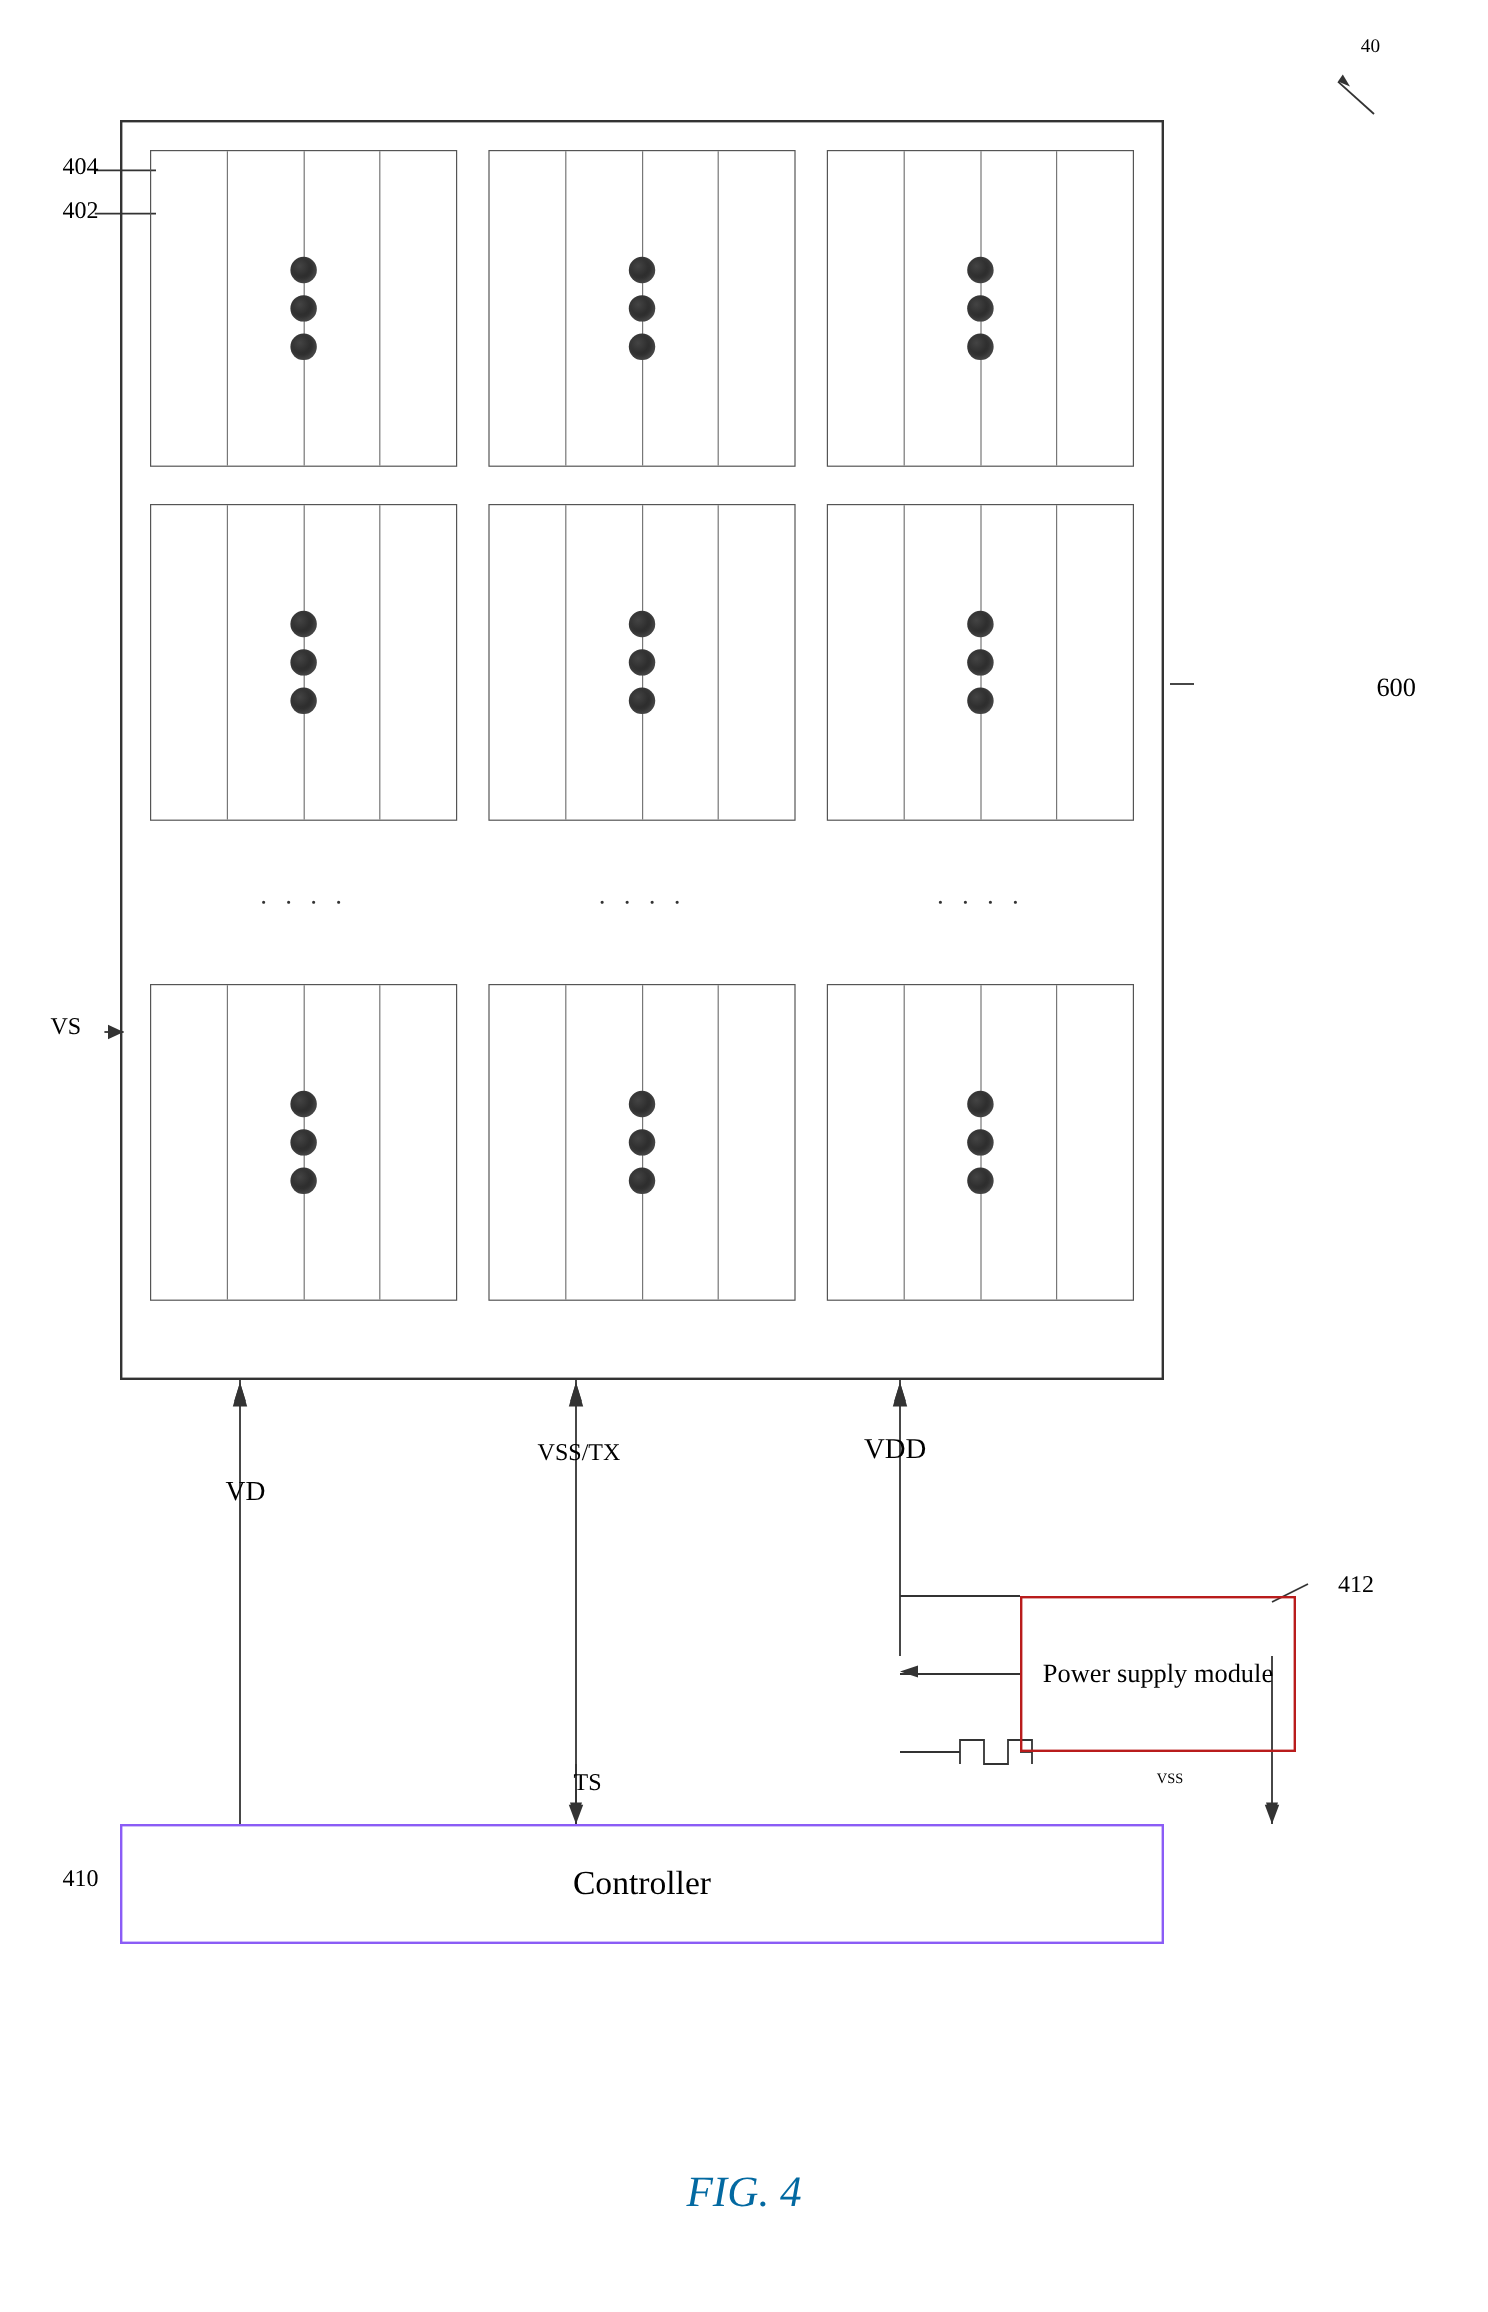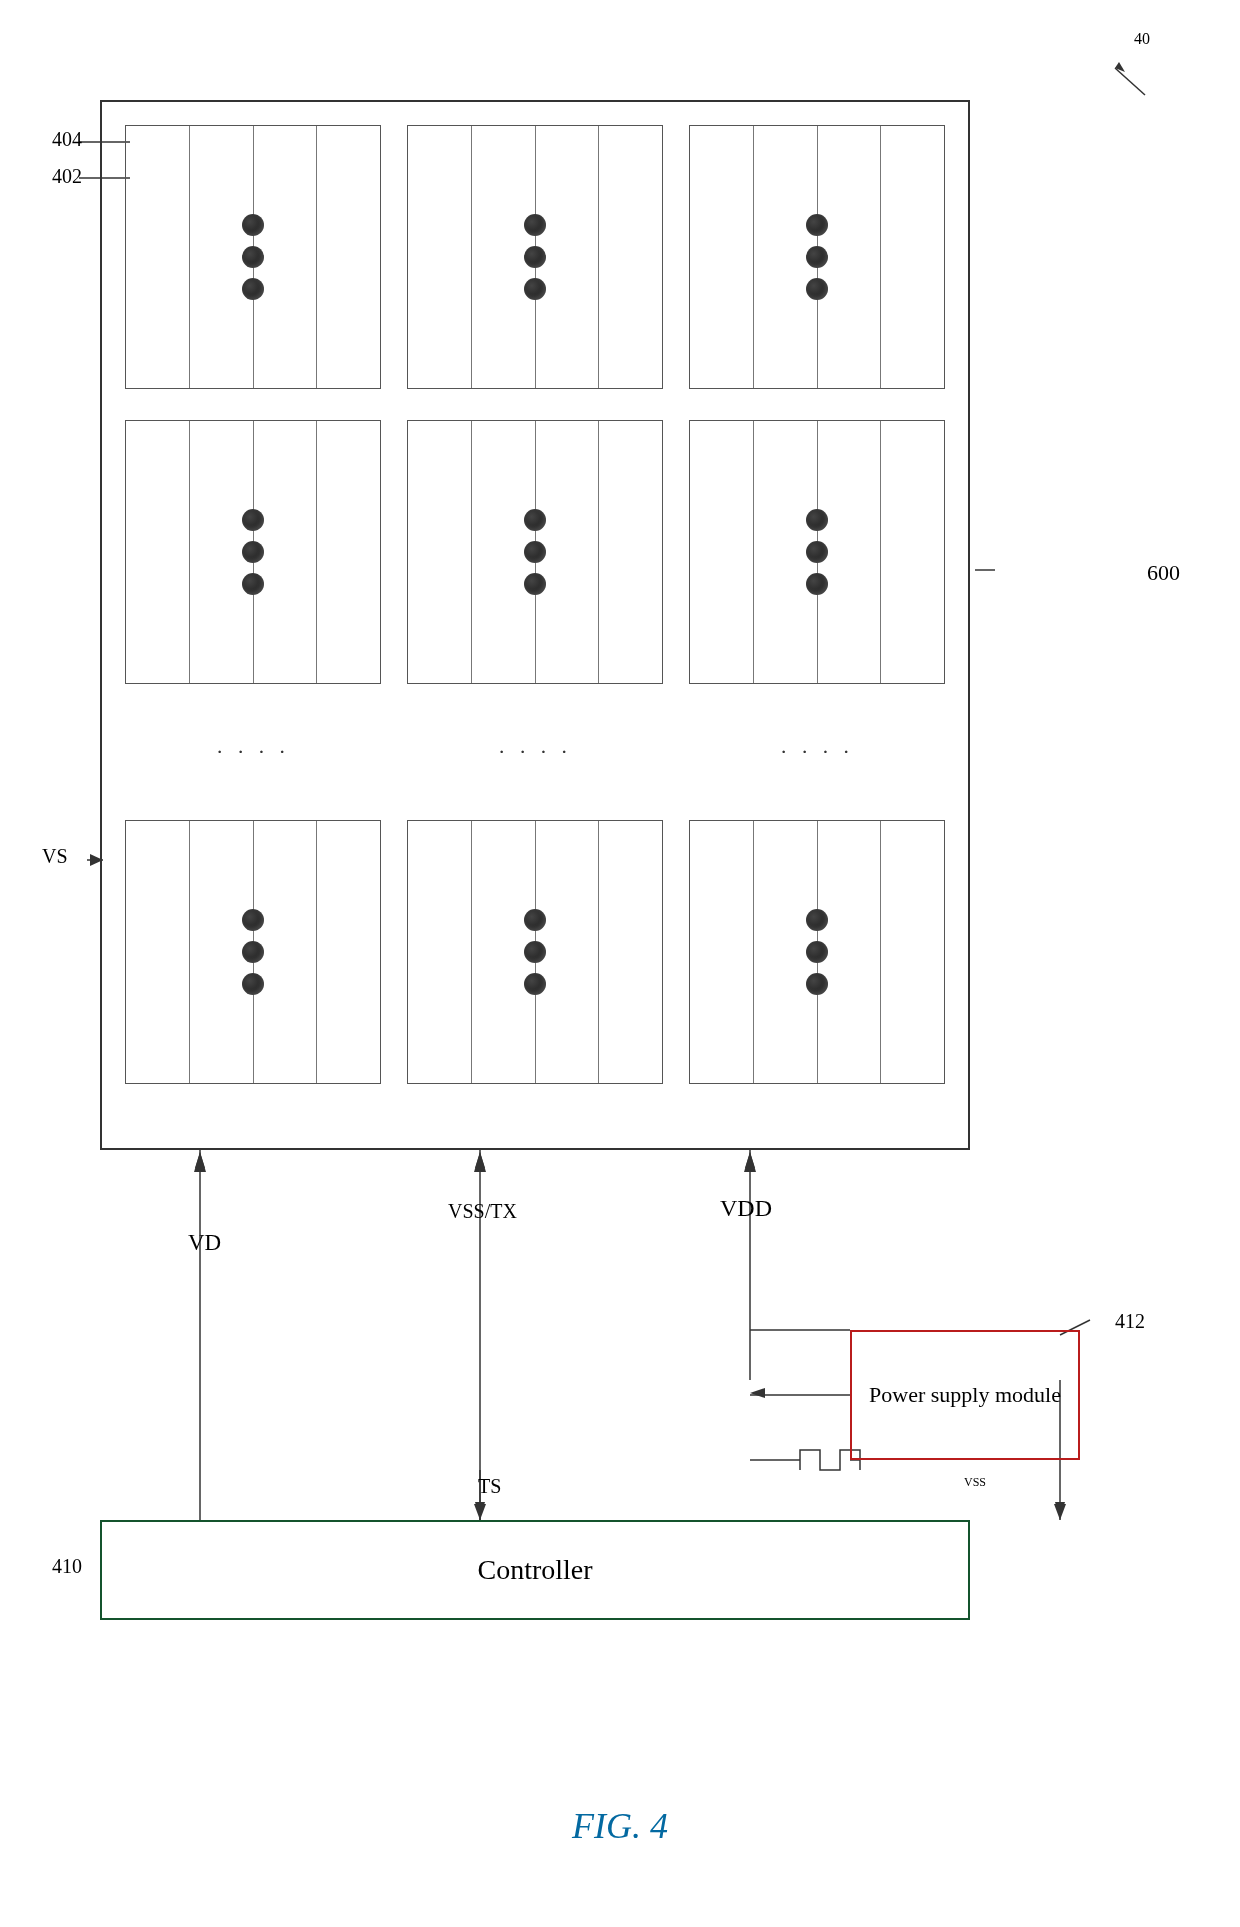--- a/index.html
+++ b/index.html
@@ -130,21 +130,21 @@
       color: #000;
     }
 
     
     .controller-box {
       position: absolute;
       top: 1520px;
       left: 100px;
       width: 870px;
       height: 100px;
-      border: 2px solid #14532d;
+      border: 2px solid #8b5cf6;
       display: flex;
       align-items: center;
       justify-content: center;
     }
 
     .controller-label {
       font-size: 28px;
       color: #000;
     }
 

